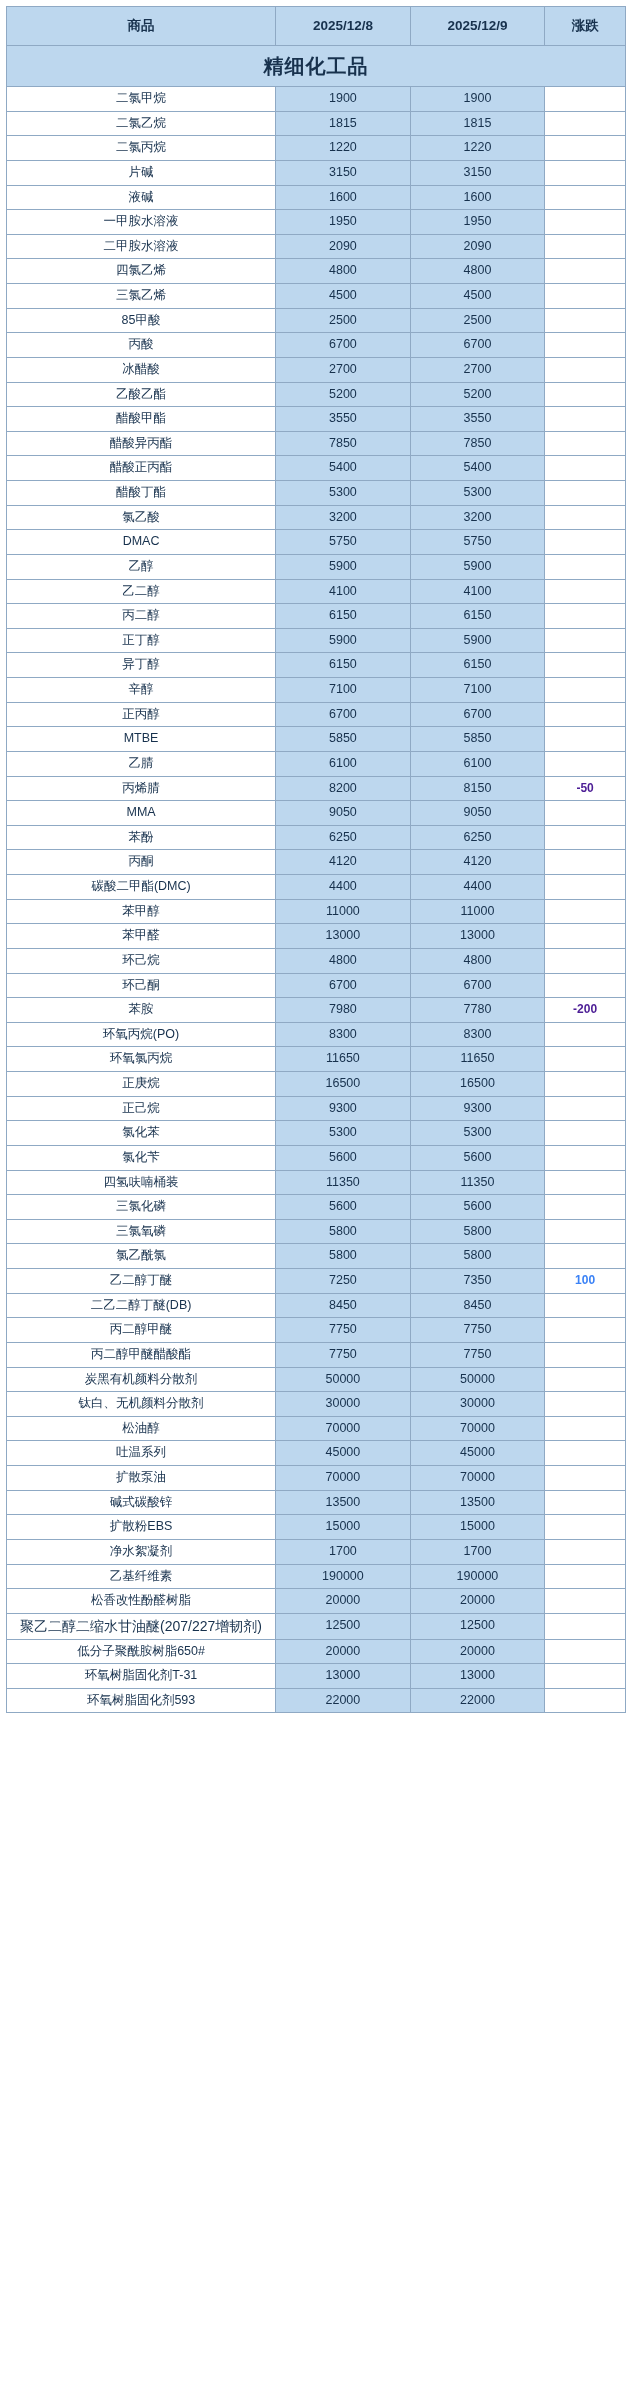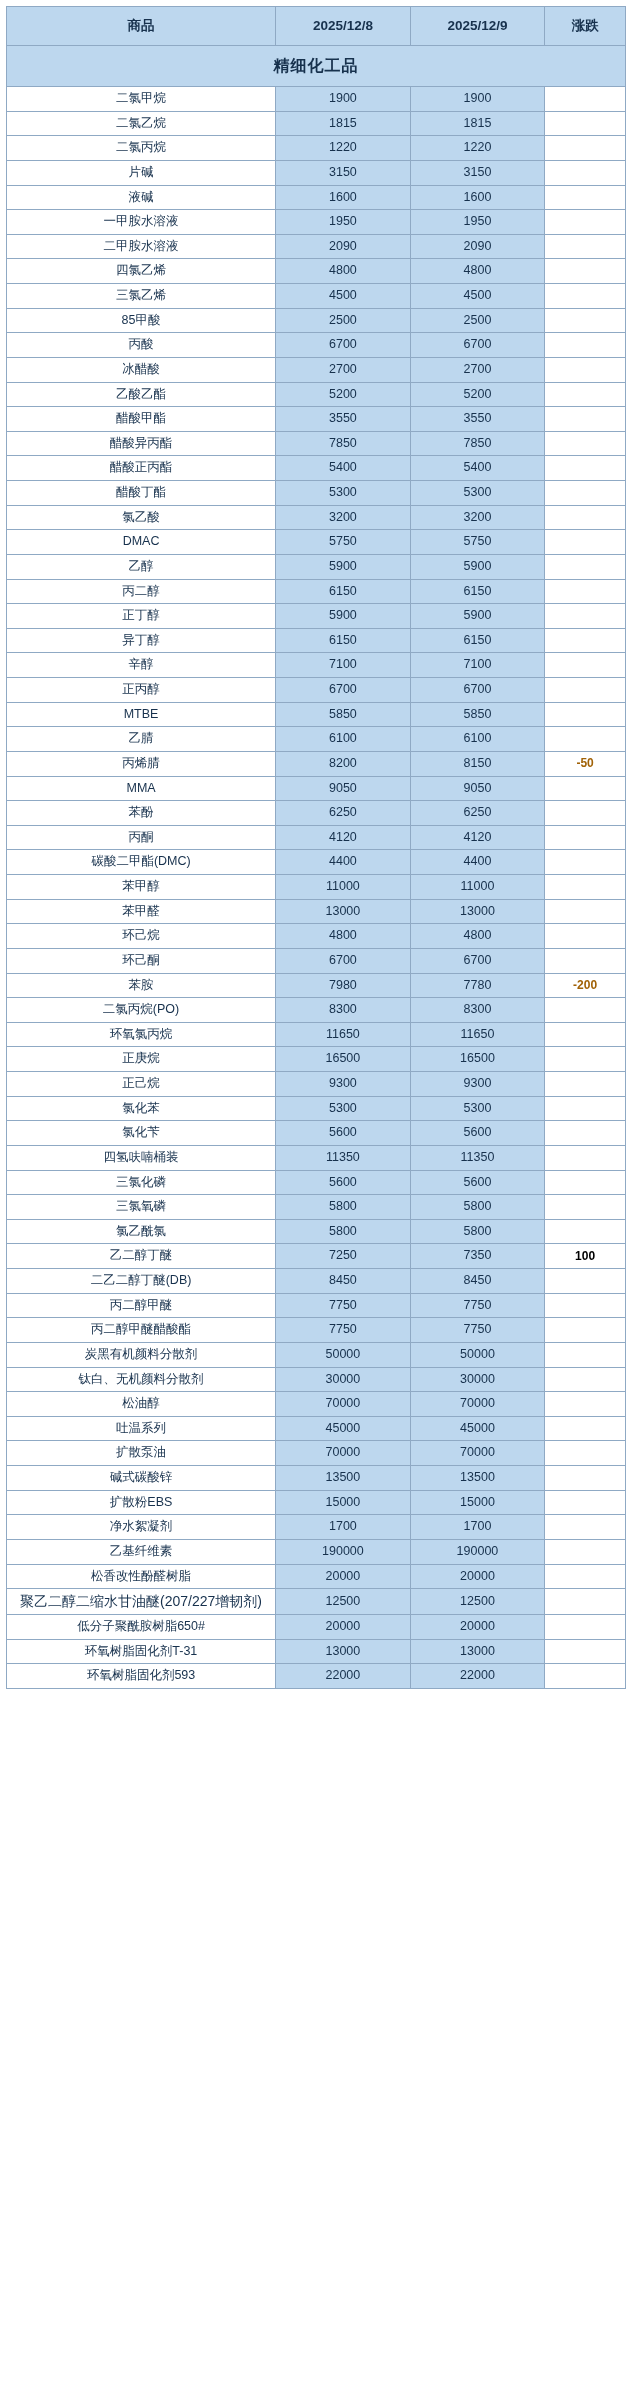--- a/index.html
+++ b/index.html
@@ -25,29 +25,29 @@
   thead th{
     background:#bdd7ee;
     font-weight:bold;
     font-size:13.5px;
     height:30px;
     color:#17314d;
   }
   tr.section td{
     background:#bdd7ee;
     font-weight:bold;
-    font-size:16px;
+    font-size:20px;
     height:32px;
     letter-spacing:1px;
   }
   td.name{background:#ffffff;font-size:12.5px;}
   td.price{background:#bdd7ee;font-size:12.5px;}
   td.chg{background:#ffffff;font-size:12px;font-weight:bold;}
-  td.chg.up{color:#000000;}
-  td.chg.down{color:#a16207;}
+  td.chg.up{color:#3b82f6;}
+  td.chg.down{color:#4c1d95;}
   td.name.small{font-size:14px;line-height:1.2;}
 </style>
 </head>
 <body>
 
 <div class="wrap">
   <table>
     <colgroup>
       <col class="c0">
         <col class="c1">
@@ -180,20 +180,26 @@
           <td class="price">5750</td>
           <td class="chg"></td>
         </tr>
         <tr>
           <td class="name">乙醇</td>
           <td class="price">5900</td>
           <td class="price">5900</td>
           <td class="chg"></td>
         </tr>
         <tr>
+          <td class="name">乙二醇</td>
+          <td class="price">4100</td>
+          <td class="price">4100</td>
+          <td class="chg"></td>
+        </tr>
+        <tr>
           <td class="name">丙二醇</td>
           <td class="price">6150</td>
           <td class="price">6150</td>
           <td class="chg"></td>
         </tr>
         <tr>
           <td class="name">正丁醇</td>
           <td class="price">5900</td>
           <td class="price">5900</td>
           <td class="chg"></td>
@@ -282,21 +288,21 @@
           <td class="price">6700</td>
           <td class="chg"></td>
         </tr>
         <tr>
           <td class="name">苯胺</td>
           <td class="price">7980</td>
           <td class="price">7780</td>
           <td class="chg down">-200</td>
         </tr>
         <tr>
-          <td class="name">二氯丙烷(PO)</td>
+          <td class="name">环氧丙烷(PO)</td>
           <td class="price">8300</td>
           <td class="price">8300</td>
           <td class="chg"></td>
         </tr>
         <tr>
           <td class="name">环氧氯丙烷</td>
           <td class="price">11650</td>
           <td class="price">11650</td>
           <td class="chg"></td>
         </tr>

